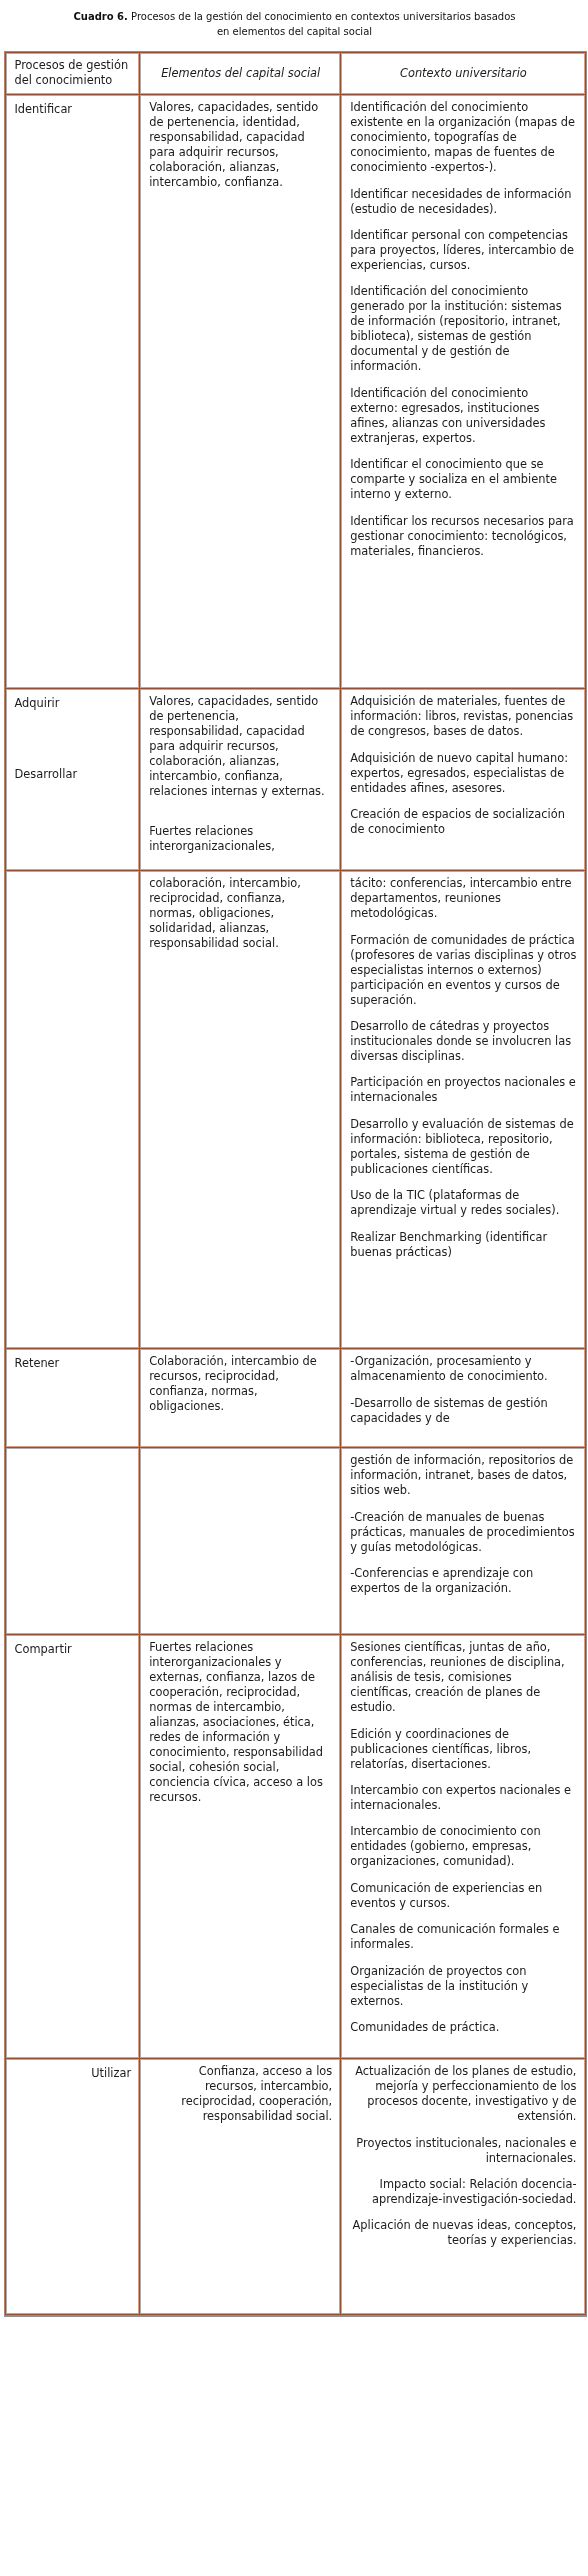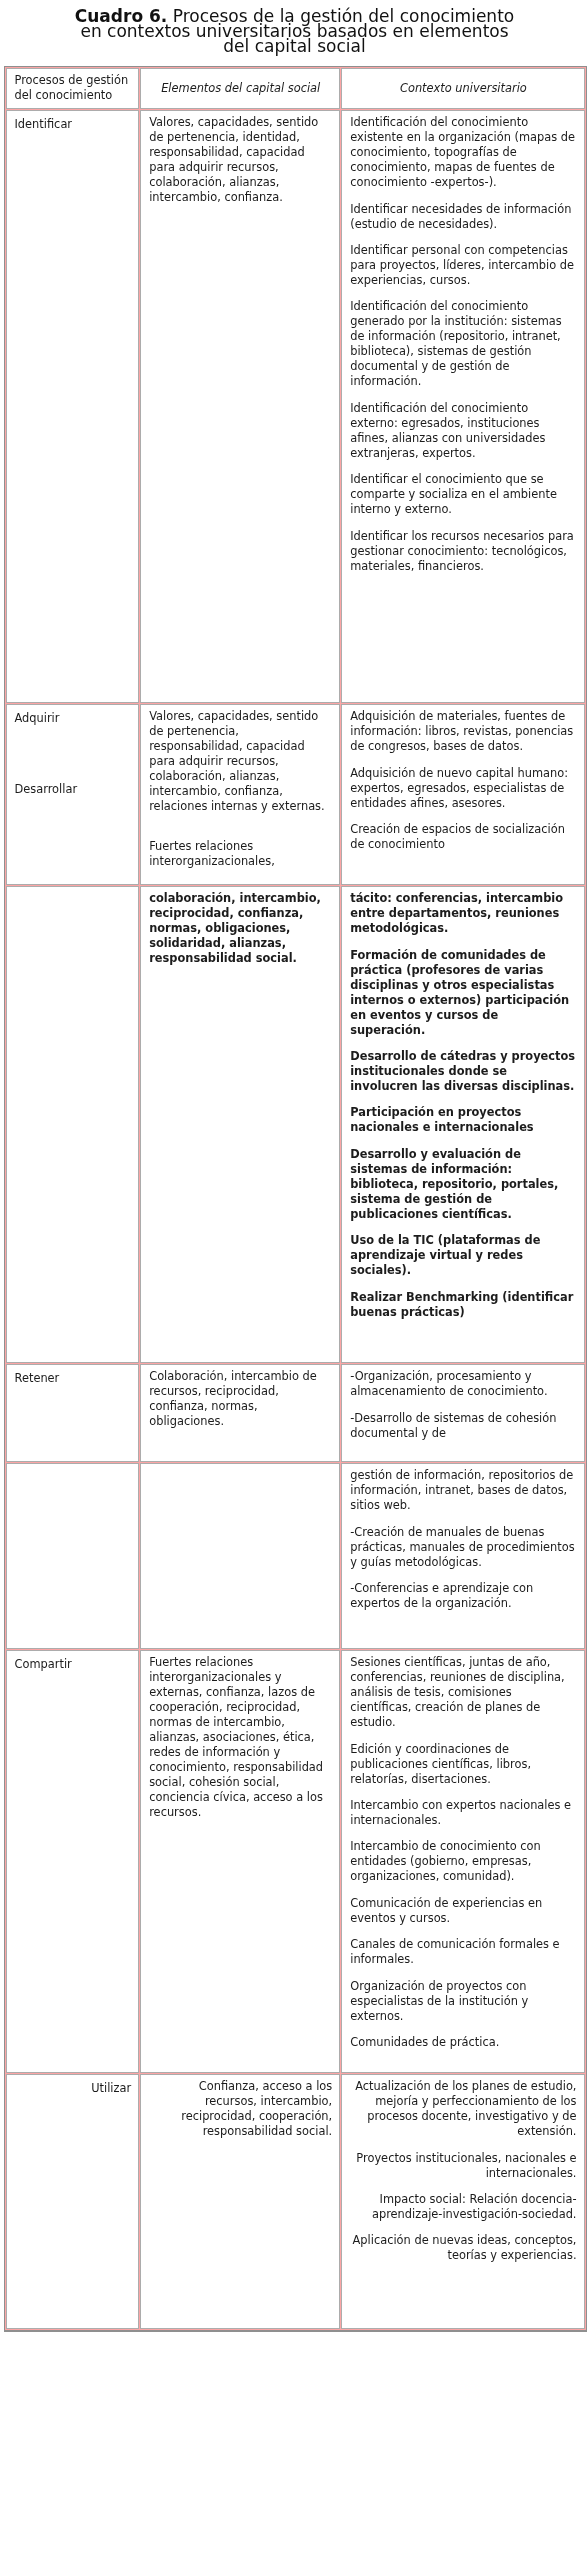--- a/index.html
+++ b/index.html
@@ -8,35 +8,35 @@
     color: #1c1c1c;
     -webkit-font-smoothing: antialiased;
   }
   .page { width: 589px; }
 
   .title {
     padding-top: 8.8px;
     margin: 0 auto 12.3px auto;
     max-width: 443px;
     text-align: center;
-    font-size: 17px;
+    font-size: 10px;
     line-height: 15px;
     color: #111;
   }
   .title .b { font-weight: bold; }
 
   table.grid {
     margin-left: 3.5px;
     width: 583px;
     table-layout: fixed;
     border-collapse: separate;
     border-spacing: 1.8px;
     border: 1.8px solid #8f8f8f;
     border-bottom-width: 2.6px;
-    background: #fca5a5;
+    background: #c2410c;
   }
   col.c1 { width: 133px; }
   col.c2 { width: 199px; }
   col.c3 { width: 242px; }
 
   th, td {
     box-sizing: border-box;
     border: 0.9px solid #acacac;
     vertical-align: top;
     padding: 4.4px 7px 4.4px 8px;
@@ -45,21 +45,21 @@
     font-weight: normal;
     background: #ffffff;
     overflow: hidden;
   }
   th.h1 { text-align: left; vertical-align: top; }
   th.h2, th.h3 { text-align: center; vertical-align: middle; font-style: italic; }
 
   tr.hr  > th { height: 39px; }
   tr.r1  > td { height: 593px; }
   tr.r2  > td { height: 181px; }
-  tr.r3  > td { height: 477px; font-weight: bold; }
+  tr.r3  > td { height: 477px; }
   tr.r4  > td { height: 98px; }
   tr.r5  > td { height: 186px; }
   tr.r6  > td { height: 423px; }
   tr.r7  > td { height: 102px; }
   tr.r8  > td { height: 255px; text-align: right; }
   tr.r9  > td { height: 114px; }
 
   p { margin: 0 0 11.4px 0; }
   p.lbl { margin: 1.8px 0 0 0; }
   p.lbl-gap { margin-top: 56px; }
@@ -142,21 +142,21 @@
 
     <tr class="r4">
       <td>
         <p class="lbl">Retener</p>
       </td>
       <td>
         <p>Colaboración, intercambio de recursos, reciprocidad, confianza, normas, obligaciones.</p>
       </td>
       <td>
             <p>-Organización, procesamiento y almacenamiento de conocimiento.</p>
-            <p>-Desarrollo de sistemas de cohesión documental y de</p>
+            <p>-Desarrollo de sistemas de gestión capacidades y de</p>
           </td>
     </tr>
 
     <tr class="r5">
       <td></td>
       <td></td>
       <td>
             <p>gestión de información, repositorios de información, intranet, bases de datos, sitios web.</p>
             <p>-Creación de manuales de buenas prácticas, manuales de procedimientos y guías metodológicas.</p>
             <p>-Conferencias e aprendizaje con expertos de la organización.</p>

